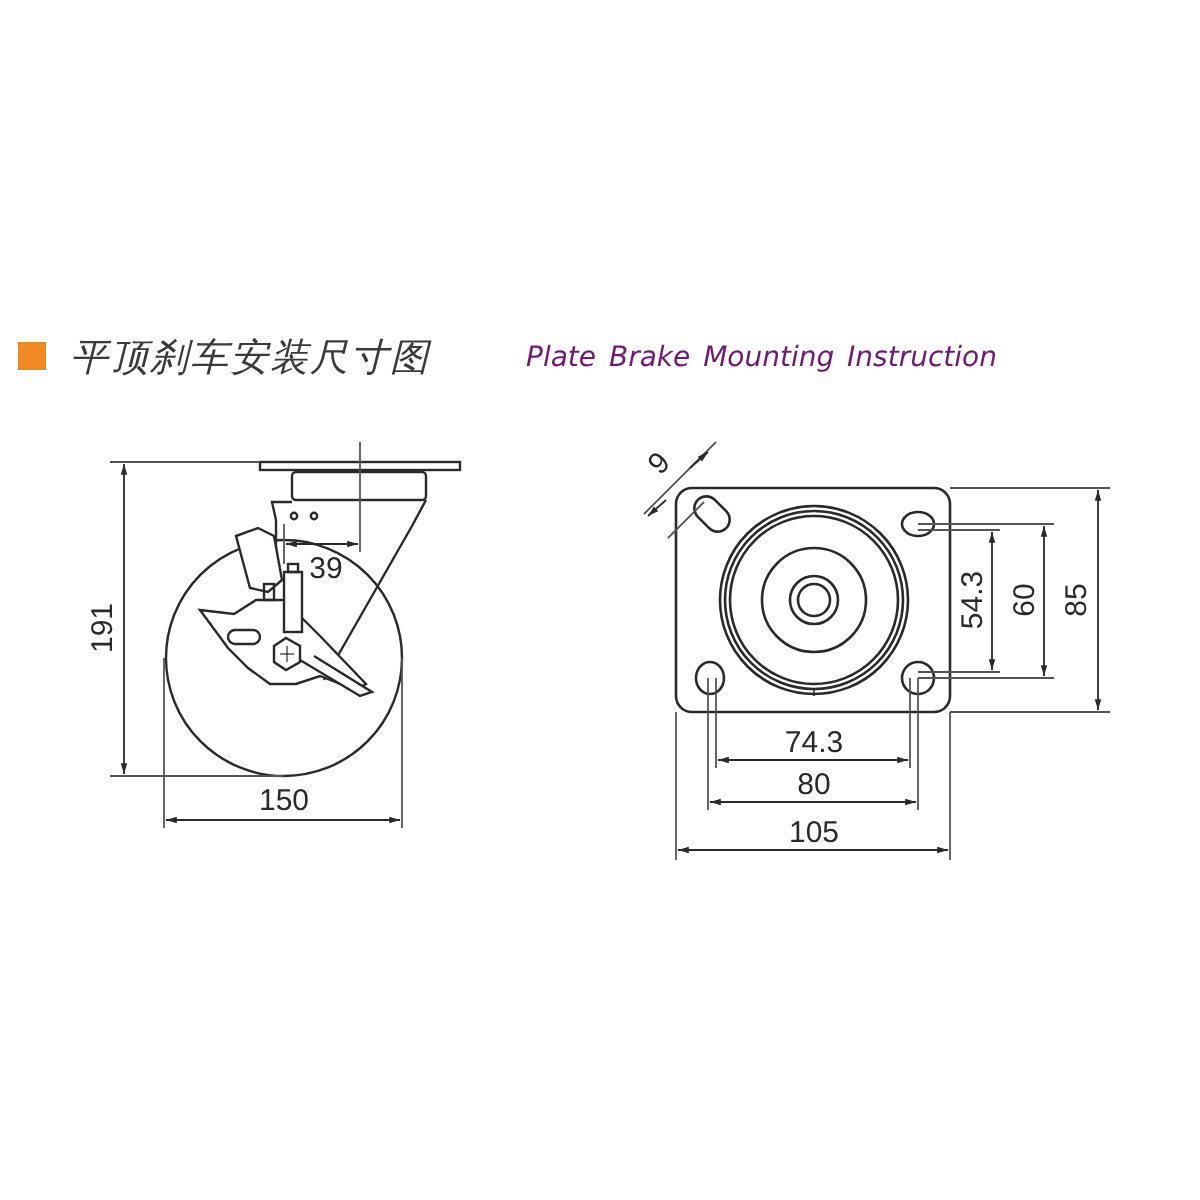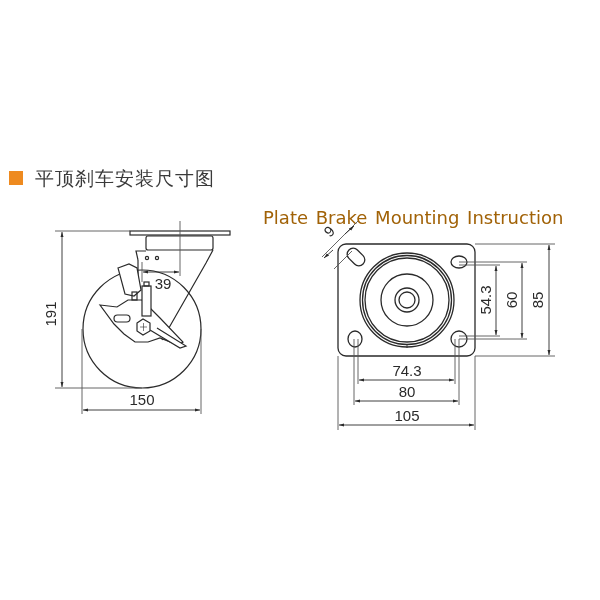--- a/index.html
+++ b/index.html
@@ -1,20 +1,20 @@
 <!DOCTYPE html>
 <html><head>
 <meta charset="utf-8">
 <style>
   html, body { margin: 0; padding: 0; background: #ffffff; }
   body { width: 600px; height: 600px; position: relative; overflow: hidden; font-family: "DejaVu Sans", sans-serif; }
-  .header { position: absolute; left: 0; top: 163px; width: 580px; height: 34px; }
+  .header { position: absolute; left: 0; top: 163px; width: 580px; height: 34px; font-style: italic; }
   .bullet { position: absolute; left: 9px; top: 8px; width: 14px; height: 14px; }
   .title-cn { position: absolute; left: 35px; top: 3px; font-size: 19px; color: #3a3a3a; letter-spacing: 1px; white-space: nowrap; }
-  .title-en { position: absolute; left: 263px; top: 8px; font-family: "DejaVu Sans", sans-serif; font-size: 18px; color: #a16207; white-space: nowrap; word-spacing: 2px; margin-top: 36px; }
+  .title-en { position: absolute; left: 263px; top: 8px; font-family: "DejaVu Sans", sans-serif; font-size: 14px; color: #701a75; white-space: nowrap; word-spacing: 2px; }
   svg.drawing { position: absolute; left: 0; top: 0; }
   .dimtext { font-family: "Liberation Sans", sans-serif; font-size: 15px; fill: #2a2a2a; }
 </style>
 </head>
 <body>
 
 <div class="header">
   <div class="bullet" style="background:#ee8a1f;"></div>
   <div class="title-cn">平顶刹车安装尺寸图</div>
   <div class="title-en">Plate Brake Mounting Instruction</div>

